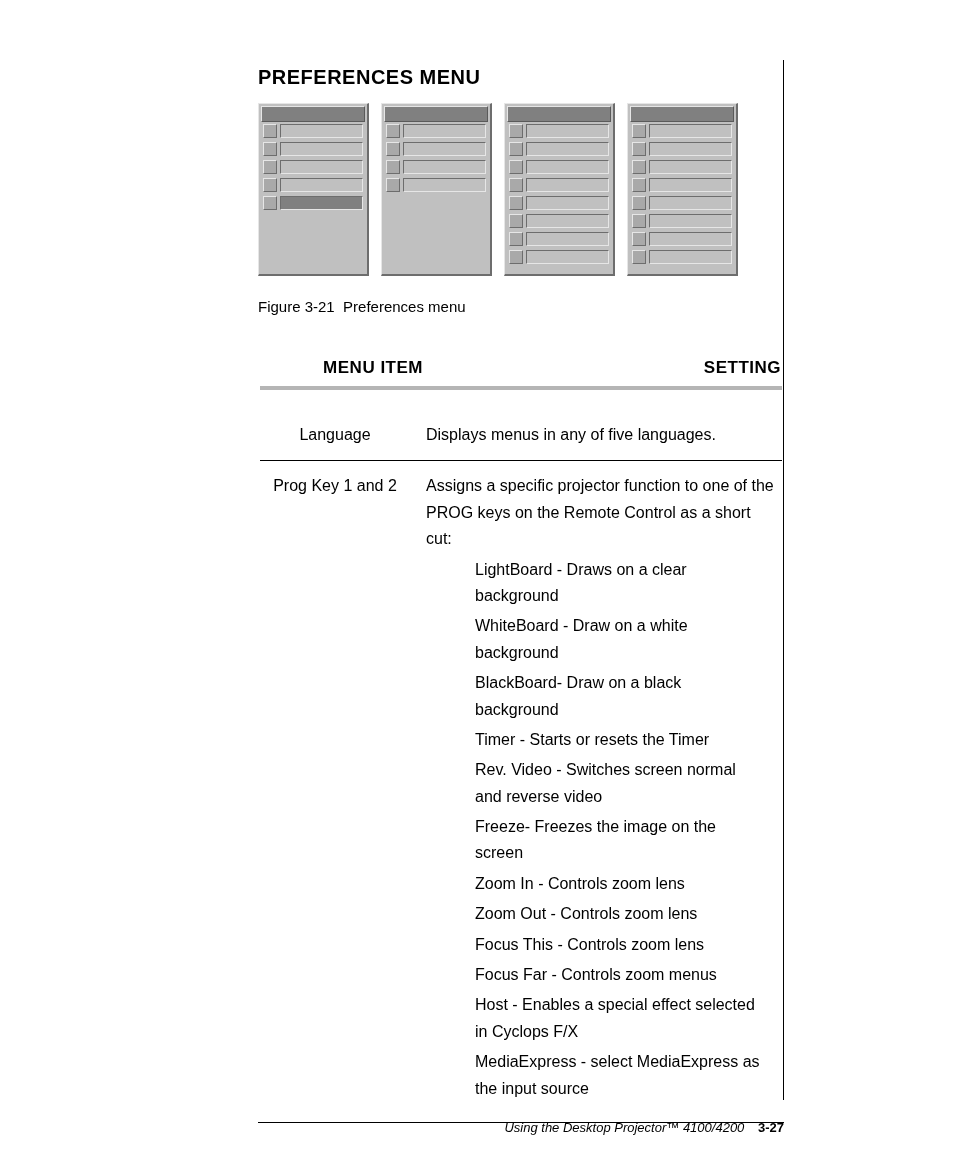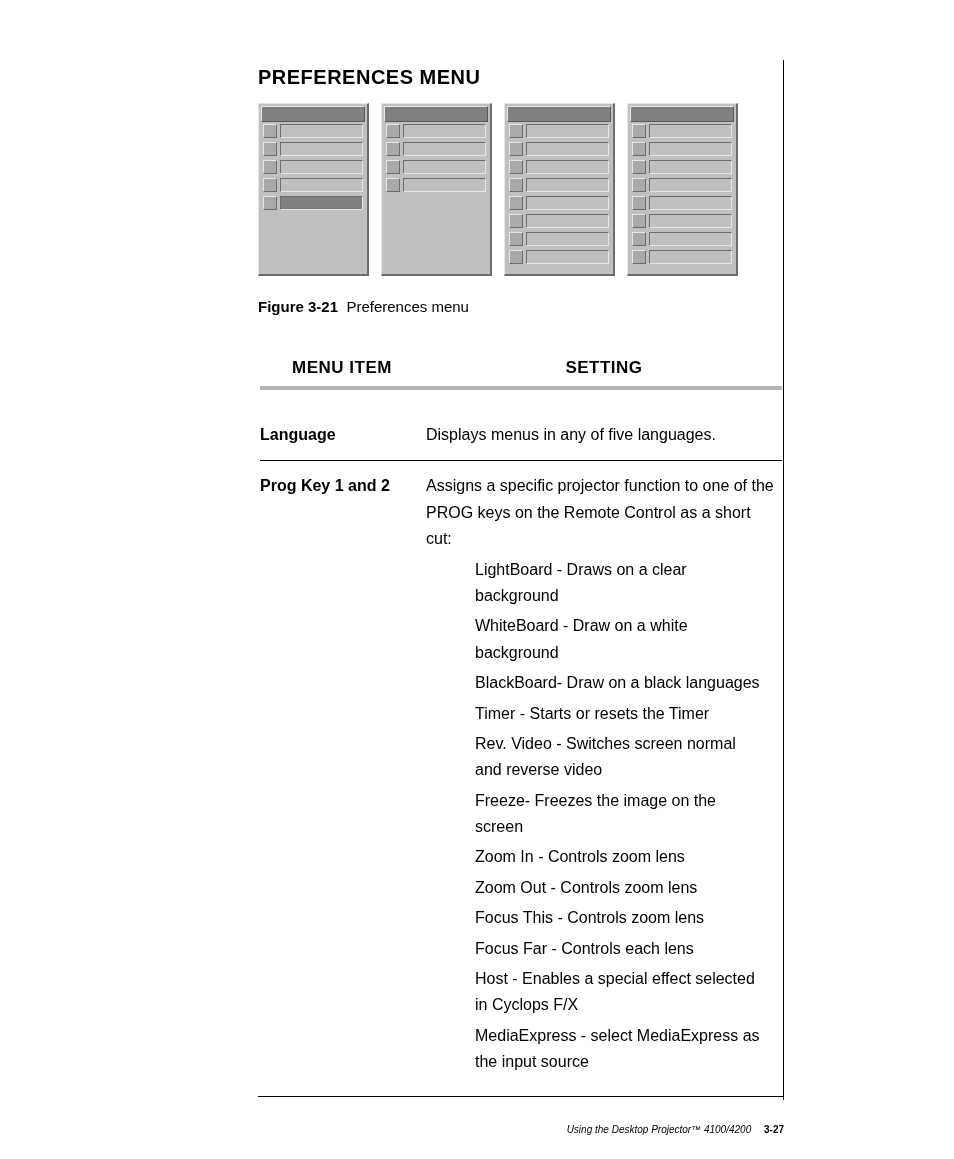--- a/index.html
+++ b/index.html
@@ -85,50 +85,51 @@
     border-bottom: 1px solid #e6e6e6;
   }
   .menu-row.selected .slot {
     background: #808080;
   }
   .figure-caption {
     font-size: 15px;
     margin: 4px 0 40px 0;
   }
   .figure-caption .fig-label {
-    font-weight: 700;
+    font-weight: 400;
   }
   
   .settings-table {
     width: 100%;
     font-size: 16px;
   }
   .settings-table thead th {
-    text-align: center;
+    text-align: right;
     font-size: 17px;
     font-weight: 900;
     letter-spacing: 0.5px;
     padding-bottom: 6px;
     margin-left: 48px;
   }
   .thick-rule td {
     border-top: 4px solid #b5b5b5;
     padding: 0;
     height: 0;
   }
   .settings-table td {
     vertical-align: top;
     padding: 10px 4px 10px 0;
     line-height: 1.65;
   }
   .settings-table .item-name {
-    font-weight: 700;
+    font-weight: 400;
     width: 150px;
     white-space: nowrap;
     padding-right: 14px;
+    text-align: center;
   }
   .settings-table tbody tr.rule td {
     border-top: 1px solid #000;
     padding: 0;
     height: 0;
   }
   .sub-list {
     padding-left: 36px;
   }
   .sub-list div {
@@ -137,21 +138,21 @@
   .bottom-rule {
     border-top: 1px solid #000;
     margin-top: 4px;
     margin-bottom: 16px;
   }
   
   .footer {
     position: absolute;
     bottom: 24px;
     right: 60px;
-    font-size: 10px;
+    font-size: 13px;
   }
   .footer .title-i {
     font-style: italic;
   }
   .footer .page-no {
     font-weight: 800;
     margin-left: 10px;
   }
 </style>
 </head>
@@ -303,28 +304,28 @@
         <tr class="rule">
           <td colspan="2"></td>
         </tr>
         <tr>
           <td class="item-name">Prog Key 1 and 2</td>
           <td>
             <div>Assigns a specific projector function to one of the PROG keys on the Remote Control as a short cut:</div>
             <div class="sub-list">
               <div>LightBoard - Draws on a clear background</div>
               <div>WhiteBoard - Draw on a white background</div>
-              <div>BlackBoard- Draw on a black languages</div>
+              <div>BlackBoard- Draw on a black background</div>
               <div>Timer - Starts or resets the Timer</div>
               <div>Rev. Video - Switches screen normal and reverse video</div>
               <div>Freeze- Freezes the image on the screen</div>
               <div>Zoom In - Controls zoom lens</div>
               <div>Zoom Out - Controls zoom lens</div>
               <div>Focus This - Controls zoom lens</div>
-              <div>Focus Far - Controls each lens</div>
+              <div>Focus Far - Controls zoom menus</div>
               <div>Host - Enables a special effect selected in Cyclops F/X</div>
               <div>MediaExpress - select MediaExpress as the input source</div>
             </div>
           </td>
         </tr>
       </tbody>
   </table>
   <div class="bottom-rule"></div>
 
 

